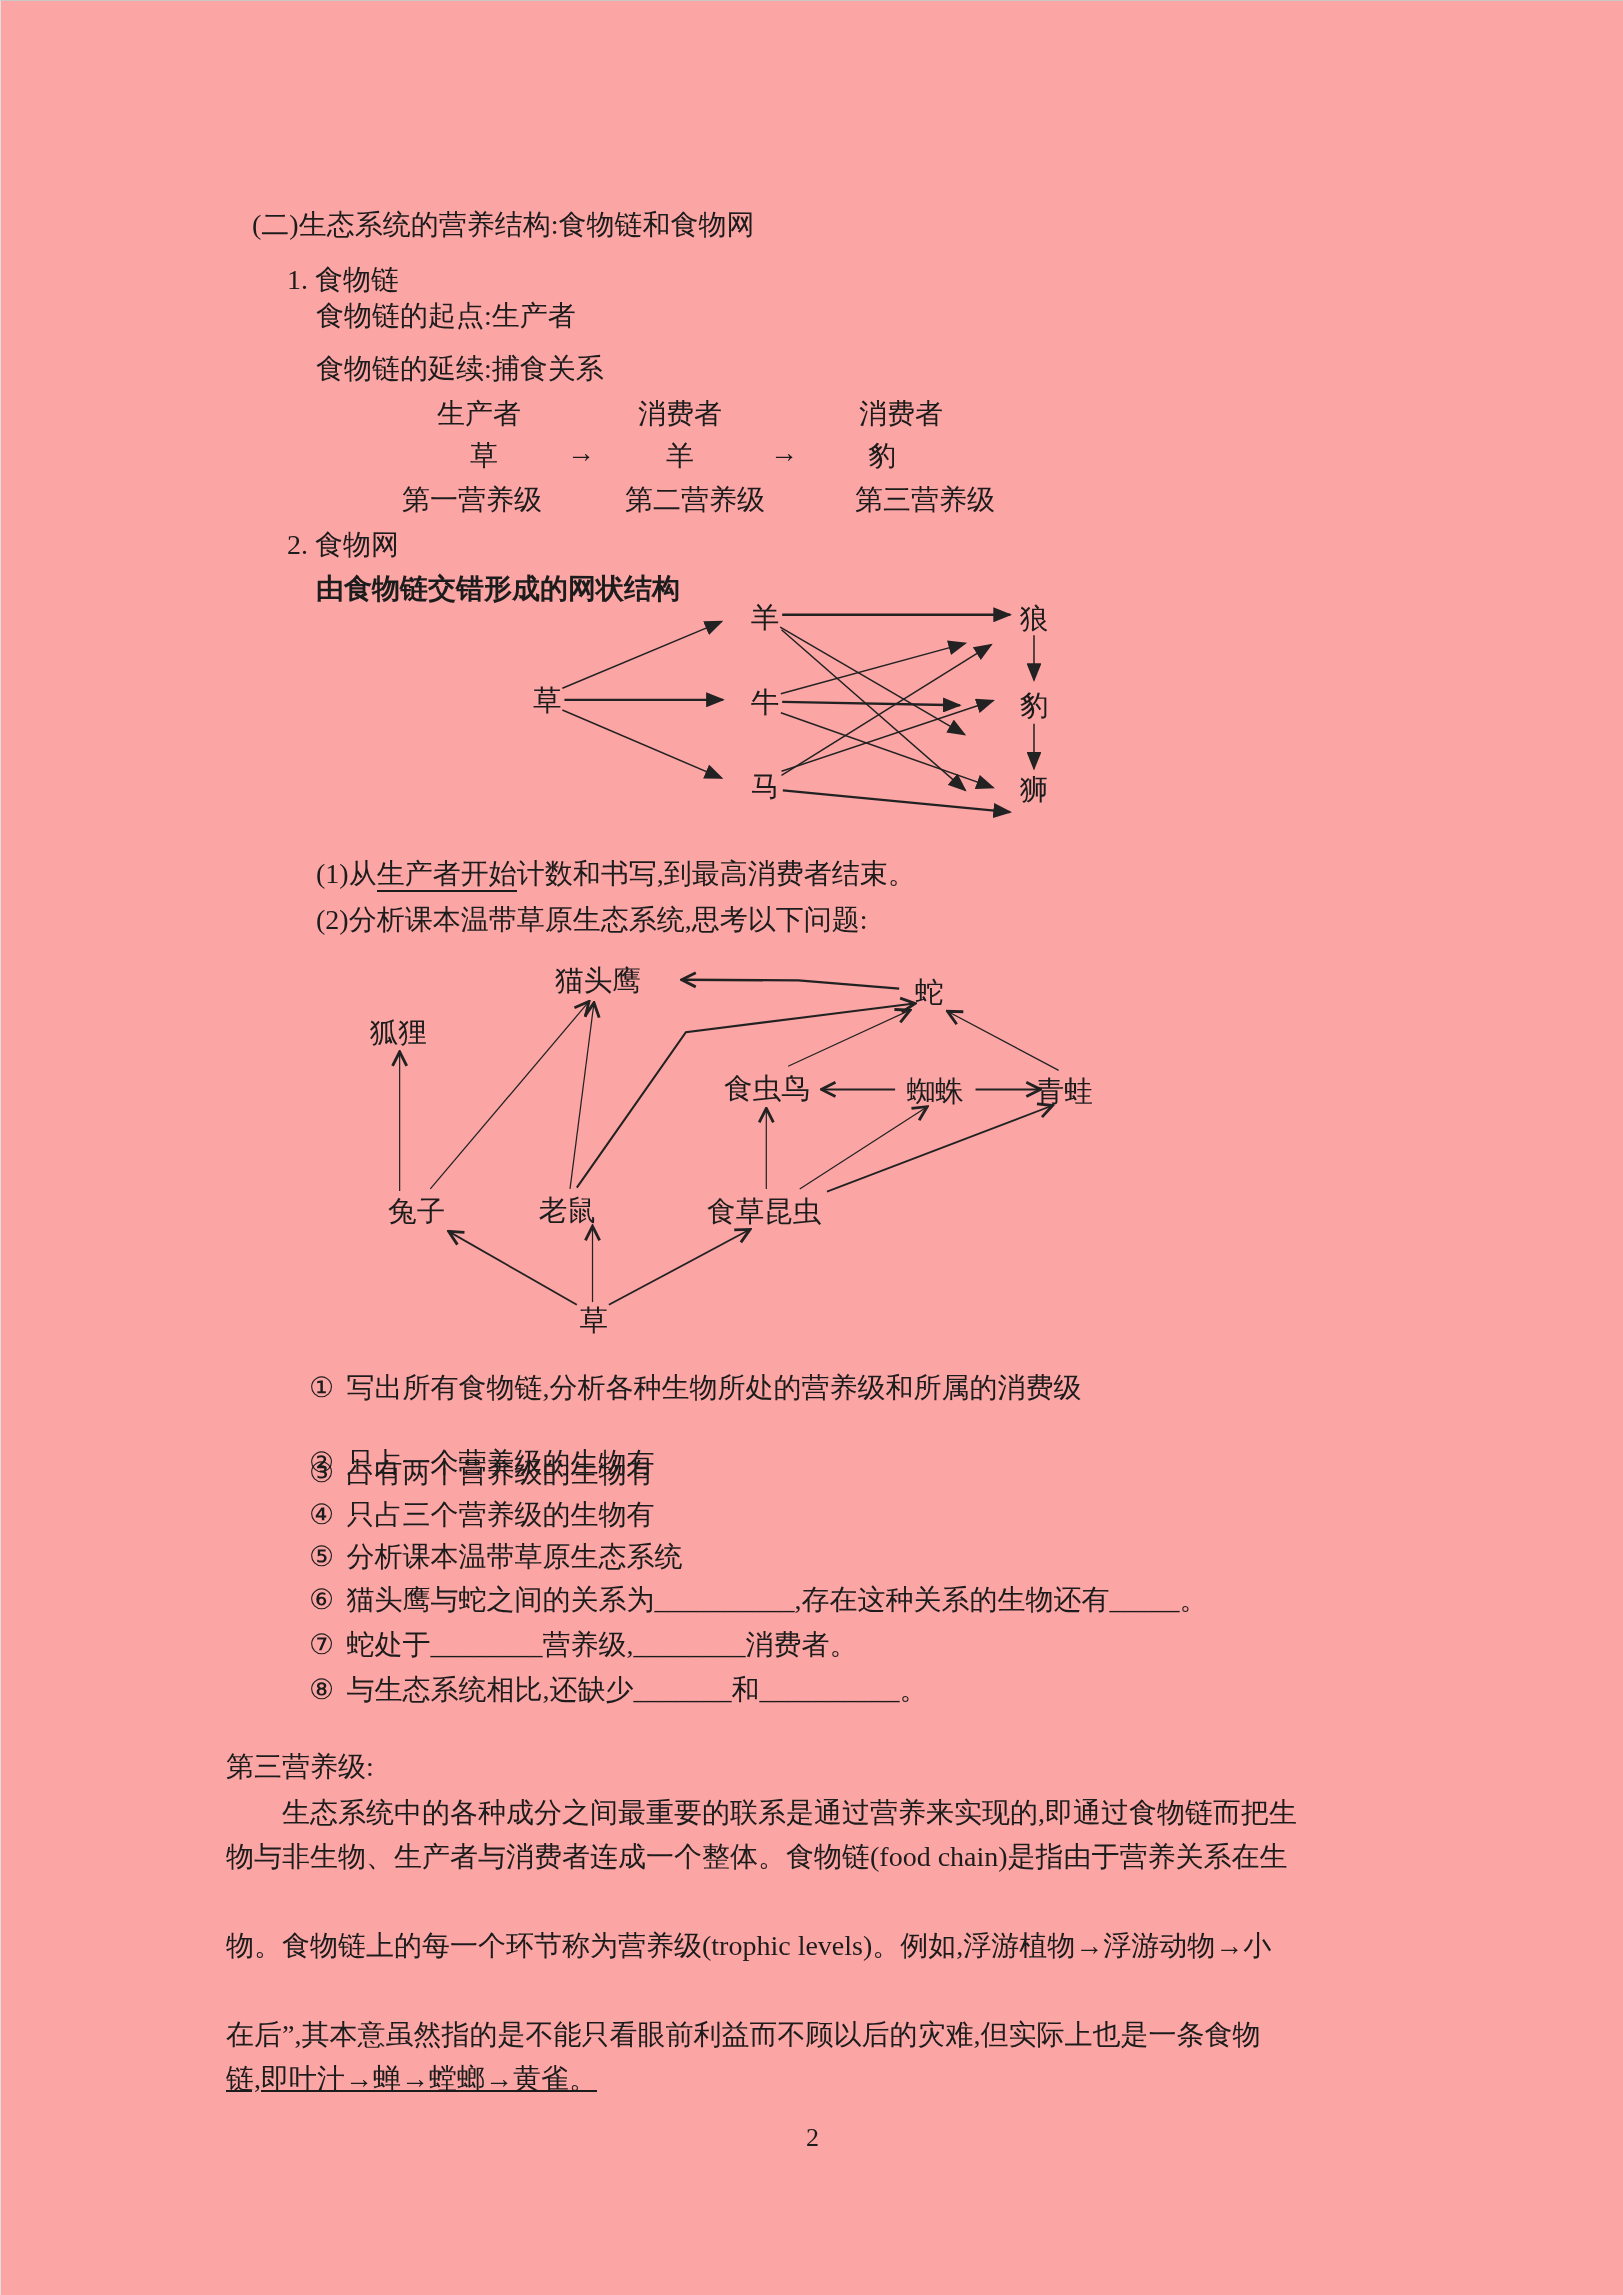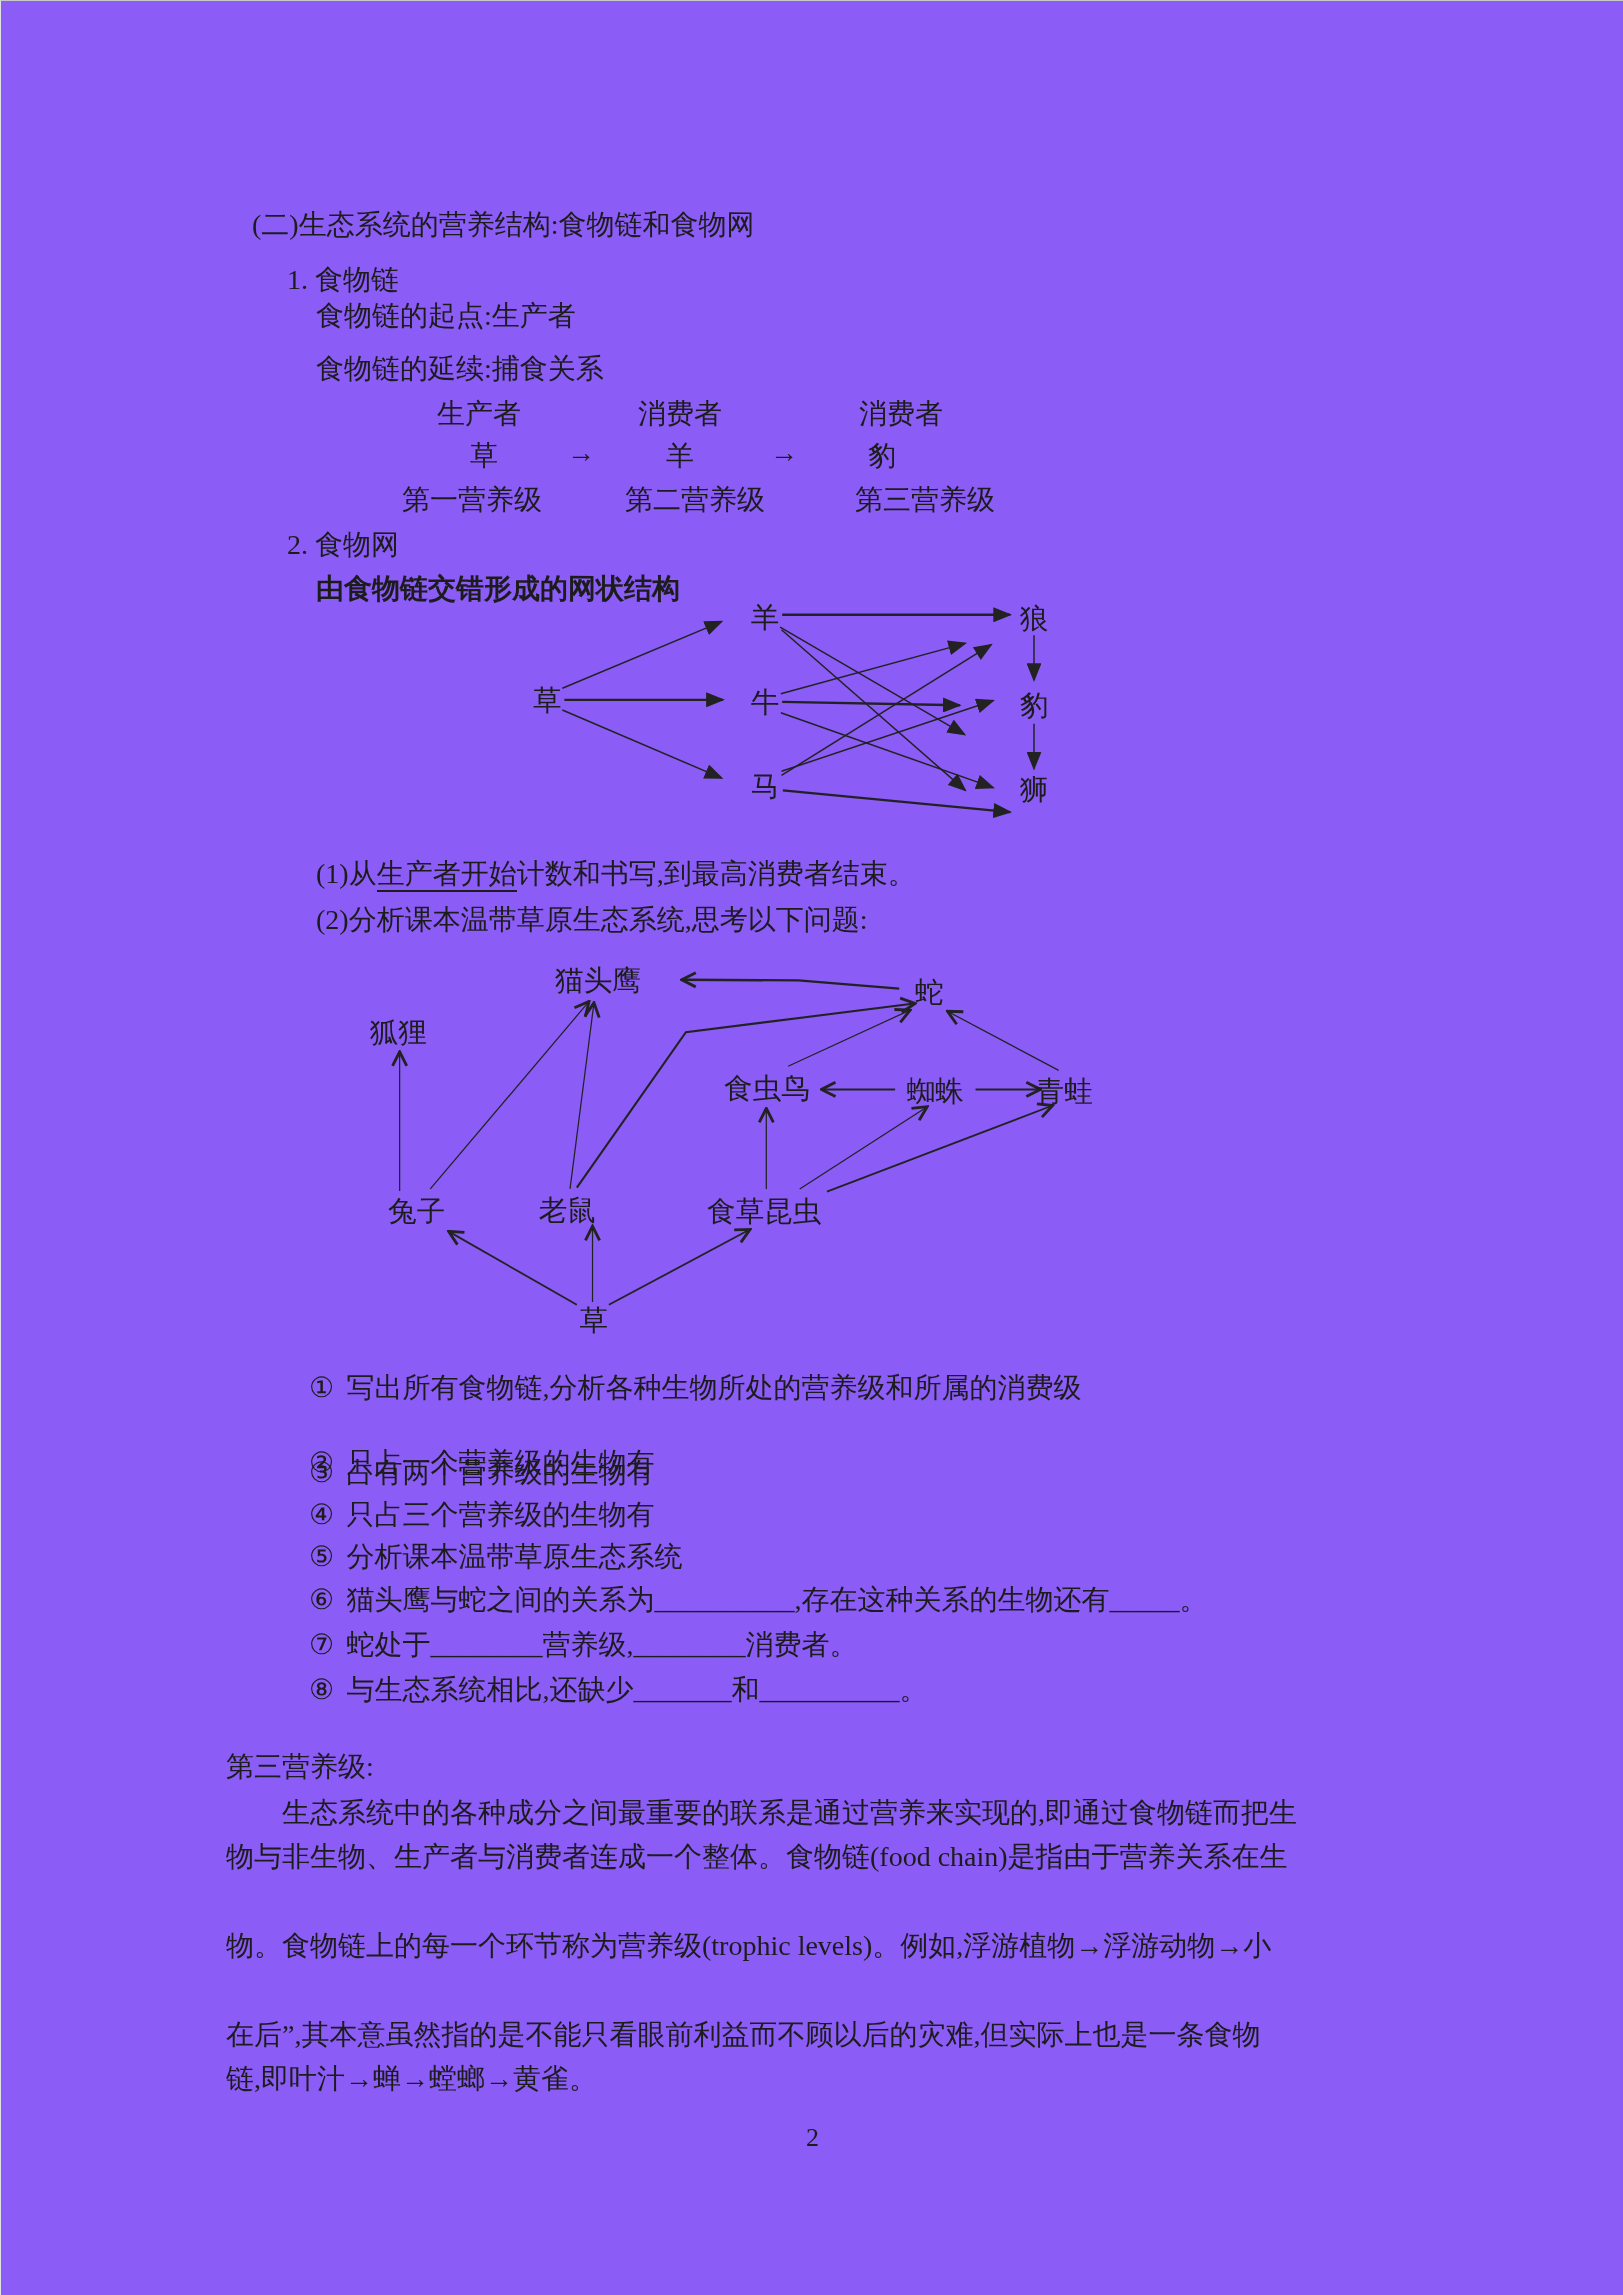--- a/index.html
+++ b/index.html
@@ -1,19 +1,19 @@
 <!DOCTYPE html>
 <html style="font-size:11px"><head>
 <meta charset="utf-8">
 <style>
   html,body{margin:0;padding:0;background:#ffffff;}
   .page{
     position:relative;
     width:1623px;height:2295px;
-    background:#8b5cf6;
+    background:#fca5a5;
     font-family:"Liberation Serif","DejaVu Serif",serif;
     color:#1c1c1c;
     font-size:28px;
     overflow:hidden;
     border-top:0.7px solid #c8c8c8;
     border-left:0.7px solid #e0e0e0;
   }
   .abs{position:absolute;white-space:nowrap;}
   .u{border-bottom:2px solid #1c1c1c;padding-bottom:1.4px;}
   .qnum{display:inline-block;margin-right:12.3px;}
@@ -153,18 +153,18 @@
   </div>
   <div class="abs" style="left:308px;top:1625px;">
     <span class="qnum">⑦</span><span>蛇处于________营养级,________消费者。</span>
   </div>
 
   <div class="abs" style="left:225px;top:1747px;">第三营养级:</div>
   <div class="guide-line" style="left:281px;top:1793px;">生态系统中的各种成分之间最重要的联系是通过营养来实现的,即通过食物链而把生</div>
   <div class="guide-line" style="left:225px;top:1837px;">物与非生物、生产者与消费者连成一个整体。食物链(food chain)是指由于营养关系在生</div>
   <div class="guide-line" style="left:225px;top:1926px;">物。食物链上的每一个环节称为营养级(trophic levels)。例如,浮游植物→浮游动物→小</div>
   <div class="guide-line" style="left:225px;top:2015px;">在后”,其本意虽然指的是不能只看眼前利益而不顾以后的灾难,但实际上也是一条食物</div>
-  <div class="guide-line" style="left:225px;top:2059px;">链,即叶汁→蝉→螳螂→黄雀。</div>
+  <div class="guide-line" style="left:225px;top:2059px;text-decoration:underline;">链,即叶汁→蝉→螳螂→黄雀。</div>
 
   <div class="pagenum" style="top:2122px;">2</div>
 
 </div>
 
 
 </body></html>

